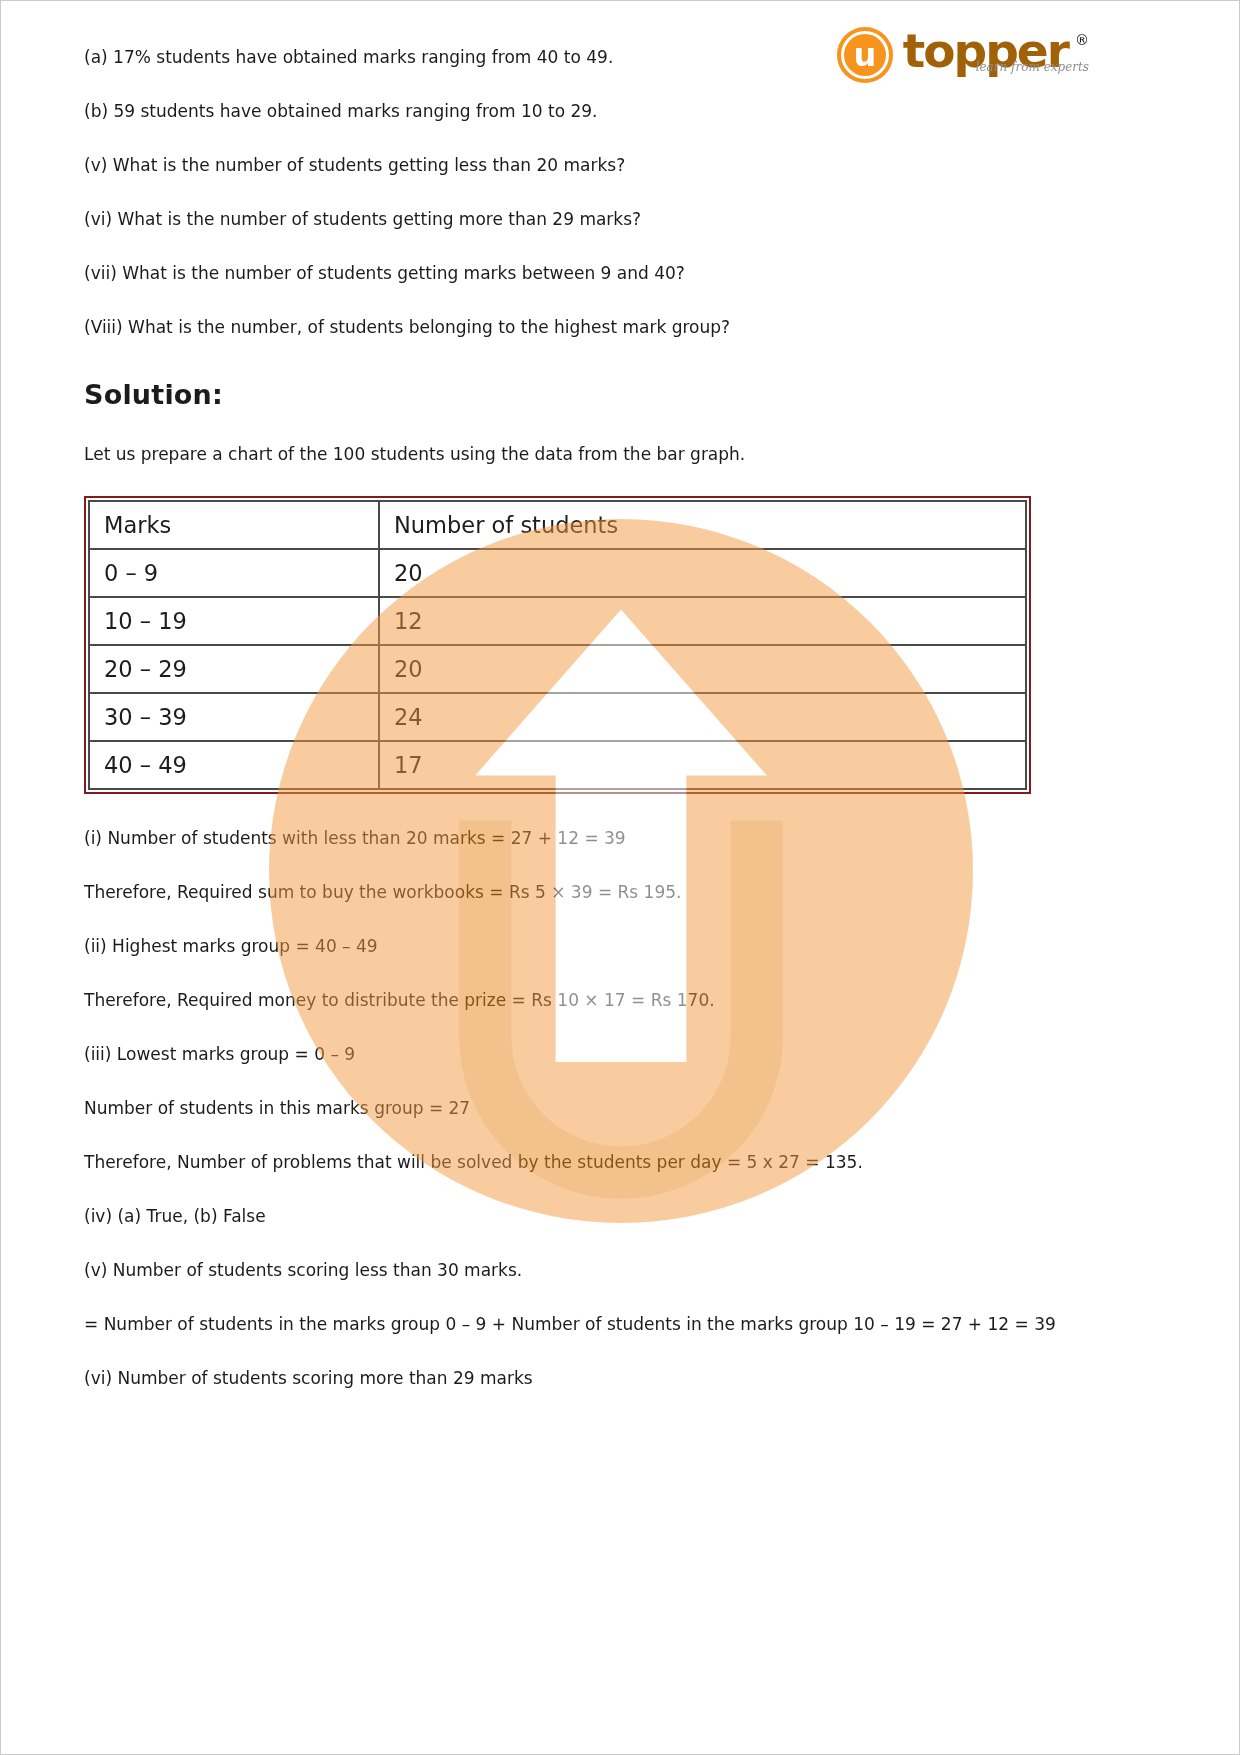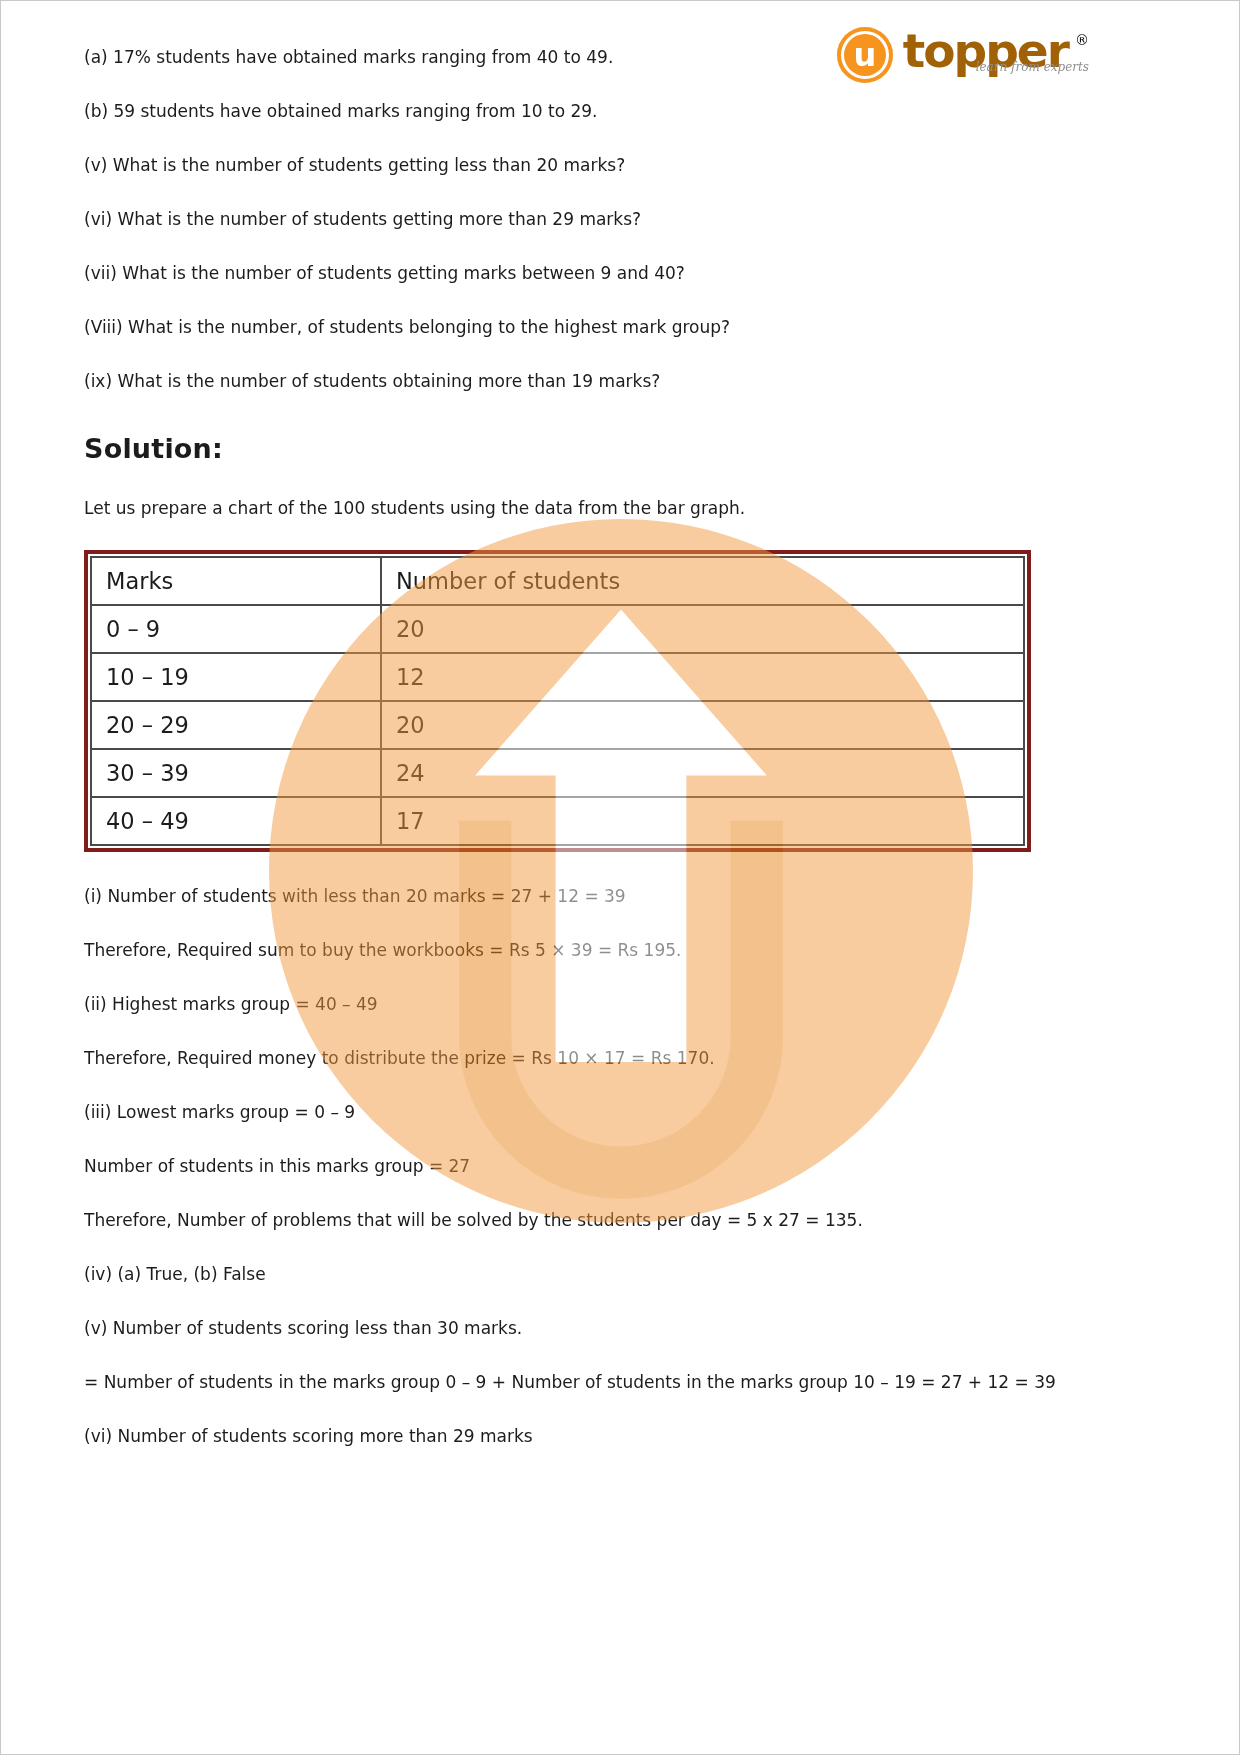--- a/index.html
+++ b/index.html
@@ -27,21 +27,21 @@
   .solution-heading {
     font-size: 27px;
     font-weight: bold;
     margin: 36px 0 28px 0;
     letter-spacing: 0.2px;
   }
   .intro { margin-bottom: 26px; }
 
   
   .table-wrap {
-    border: 4px solid #7f1d1d;
+    border: 2px solid #7f1d1d;
     padding: 2px;
     margin: 0 130px 28px 0;
     background: #fff;
   }
   table.marks-table {
     border-collapse: collapse;
     width: 100%;
   }
   table.marks-table th,
   table.marks-table td {
@@ -132,21 +132,20 @@
   </div>
 
   <div class="content">
 
     <p class="para">(a) 17% students have obtained marks ranging from 40 to 49.</p>
     <p class="para">(b) 59 students have obtained marks ranging from 10 to 29.</p>
     <p class="para">(v) What is the number of students getting less than 20 marks?</p>
     <p class="para">(vi) What is the number of students getting more than 29 marks?</p>
     <p class="para">(vii) What is the number of students getting marks between 9 and 40?</p>
     <p class="para">(Viii) What is the number, of students belonging to the highest mark group?</p>
-    <p class="para">(ix) What is the number of students obtaining more than 19 marks?</p>
 
     <h2 class="solution-heading">Solution:</h2>
 
     <p class="para intro">Let us prepare a chart of the 100 students using the data from the bar graph.</p>
 
     <div class="table-wrap">
       <table class="marks-table">
         <thead>
           <tr>
             <th class="col-marks">Marks</th>

